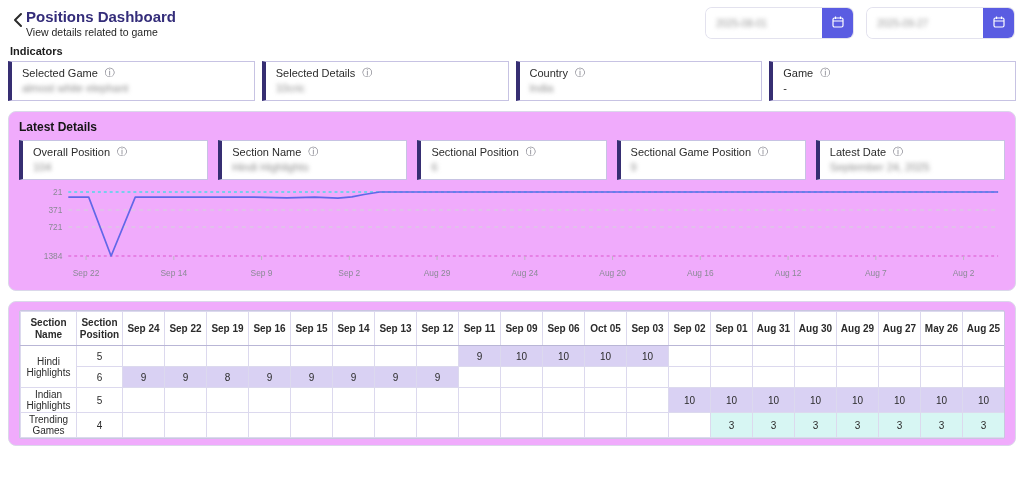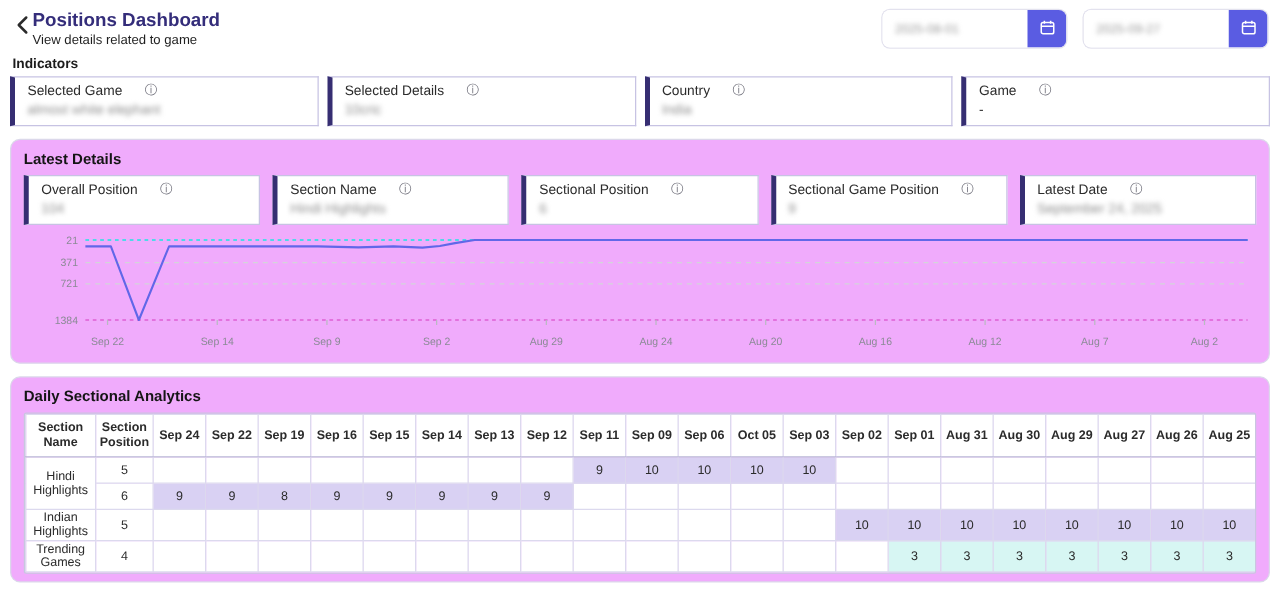--- a/index.html
+++ b/index.html
@@ -14,21 +14,21 @@
   .date-pickers { display:flex; gap:14px; margin-right:2px; }
   .date-group { display:flex; height:30px; border-radius:6px; overflow:hidden; box-shadow:0 0 0 1px #e3e2ee; }
   .date-input { width:116px; background:#fff; font-size:10px; color:#9a9a9a; display:flex; align-items:center; padding-left:10px; filter:none; }
   .date-input span { filter:blur(2px); }
   .date-btn { width:31px; background:#5a5ce2; border:none; display:flex; align-items:center; justify-content:center; cursor:pointer; }
 
   
   .section-label { font-size:11px; font-weight:bold; color:#1c1c1c; margin:7px 0 4px 10px; }
   .cards-row { display:flex; gap:7px; padding:0 8px; }
   .card { flex:1; background:#fff; border:1px solid #c7c3e3; border-left:4px solid #362e72; padding:5px 10px 6px 10px; min-height:37px; }
-  .card-label { font-size:11px; color:#2b2b2b; display:flex; align-items:center; gap:18px; }
+  .card-label { font-size:11px; color:#2b2b2b; display:flex; align-items:center; gap:7px; }
   .info-ic { font-size:10px; color:#6f6f7a; line-height:10px; cursor:pointer; }
   .card-value { font-size:11px; color:#8f8f8f; margin-top:3px; min-height:12px; }
   .blurred { filter:blur(2.2px); }
 
   
   .panel { margin:10px 8px 0 8px; border:1px solid #dbd8ea; border-radius:8px; padding:8px 10px 6px 10px; background:#f0abfc; }
   .panel-title { font-size:12px; font-weight:bold; color:#151515; margin-bottom:6px; }
   .detail-cards { display:flex; gap:10px; }
   .detail-cards .card { min-height:40px; }
 
@@ -201,21 +201,20 @@
         <text x="44" y="15" font-size="8.5" fill="#8a8a95" text-anchor="end" font-family="Liberation Sans, sans-serif">21</text>
         <text x="44" y="33" font-size="8.5" fill="#8a8a95" text-anchor="end" font-family="Liberation Sans, sans-serif">371</text>
         <text x="44" y="50" font-size="8.5" fill="#8a8a95" text-anchor="end" font-family="Liberation Sans, sans-serif">721</text>
         <text x="44" y="79" font-size="8.5" fill="#8a8a95" text-anchor="end" font-family="Liberation Sans, sans-serif">1384</text>
         <polyline points="50.0,17.1 70.7,17.1 93.4,76.0 117.9,17.1 238.6,17.1 271.6,17.9 299.9,17.1 323.5,18.1 337.6,16.8 349.9,14.5 365.9,12.0 993.0,12.0" fill="none" stroke="#6167e8" stroke-width="1.7" stroke-linejoin="round"></polyline>
       </svg>
     </div>
 </div>
 
 <div class="panel">
-  <div class="panel-title">Daily Sectional Analytics</div>
   <div class="table-clip">
     <table id="analytics-table">
         <colgroup>
           <col style="width: 56px;">
           <col style="width: 46px;">
           <col style="width: 42px;">
           <col style="width: 42px;">
           <col style="width: 42px;">
           <col style="width: 42px;">
           <col style="width: 42px;">
@@ -253,21 +252,21 @@
             <th>Sep 09</th>
             <th>Sep 06</th>
             <th>Oct 05</th>
             <th>Sep 03</th>
             <th>Sep 02</th>
             <th>Sep 01</th>
             <th>Aug 31</th>
             <th>Aug 30</th>
             <th>Aug 29</th>
             <th>Aug 27</th>
-            <th>Aug 26</th>
+            <th>May 26</th>
             <th>Aug 25</th>
             <th></th>
           </tr>
         </thead>
         <tbody>
           <tr>
             <td class="section-cell" rowspan="2">Hindi Highlights</td>
             <td>5</td>
             <td></td>
             <td></td>

